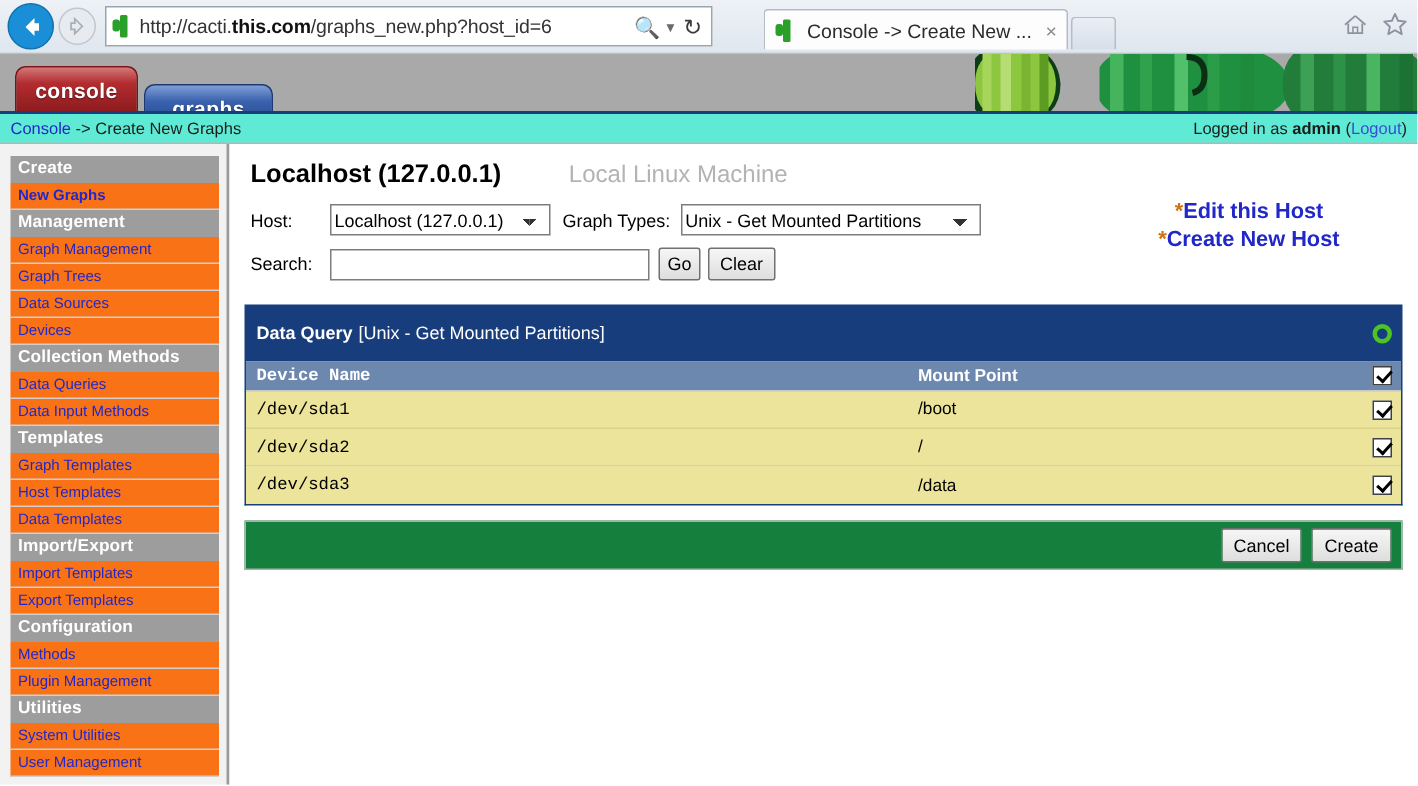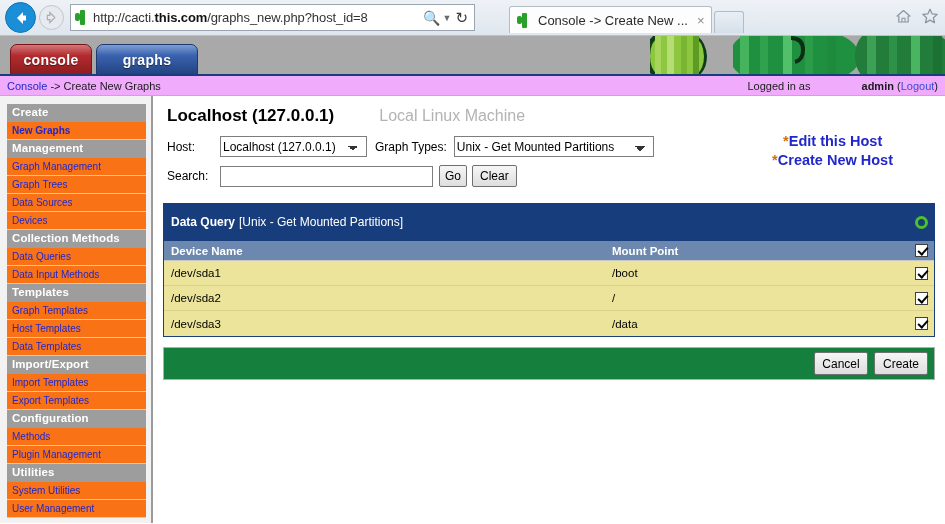--- a/index.html
+++ b/index.html
@@ -112,39 +112,40 @@
     cursor: pointer;
     padding: 0 12px;
   }
   #tab-console {
     left: 10px; width: 82px;
     background: linear-gradient(#d2787a 0%, #b32c2f 35%, #8c1b1e 100%);
     border: 1px solid #7a1416;
     text-shadow: 0 1px 1px rgba(0,0,0,.5);
   }
   #tab-graphs {
-    left: 96px; width: 102px;
+    left: 96px; width: 86px;
     background: linear-gradient(#7f9ed4 0%, #3a62ae 35%, #21427f 100%);
     border: 1px solid #1d3a70;
     text-shadow: 0 1px 1px rgba(0,0,0,.5);
+    margin-top: 12px;
   }
 
   
   #breadcrumb-bar {
     width: 945px; height: 20px;
-    background: #f0abfc;
+    background: #5eead4;
     border-bottom: 1px solid #b5b5b5;
     display: flex; align-items: center;
     padding: 4px 7px;
     font-size: 11px; color: #1b1b1b; text-align: right;
   }
   #breadcrumb { white-space: nowrap; }
   #breadcrumb a { color: #2127c9; text-decoration: none; }
   #login-status { margin-left: auto; white-space: nowrap; }
-  #login-status b { font-weight: bold; margin-left: 48px; }
+  #login-status b { font-weight: bold; }
   #login-status a { color: #3b4bd8; text-decoration: none; }
 
   
   #page-body { display: flex; width: 945px; height: 427px; }
 
   
   #sidebar {
     width: 153px; flex: 0 0 153px;
     background: #f2f2f2;
     border-right: 2px solid #9b9b9b;
@@ -257,21 +258,21 @@
     cursor: pointer;
   }
   #dq-colhead {
     background: #6d88ae;
     height: 20px;
     display: flex; align-items: center;
     color: #ffffff;
     font-size: 11.5px; font-weight: bold;
     border-bottom: 1px solid #c8c8c8;
   }
-  .col-device { width: 400px; padding-left: 7px; flex: 0 0 400px;}
+  .col-device { width: 400px; padding-left: 7px; flex: 0 0 400px; font-family: Liberation Mono, monospace;}
   .col-mount { flex: 1 1 auto; padding-left: 48px; }
   .col-check { width: 26px; flex: 0 0 26px; display: flex; justify-content: center; align-items:center;}
   .dq-row {
     background: #ebe49a;
     height: 25px;
     display: flex; align-items: center;
     font-size: 11.5px; color: #000;
     border-bottom: 1px solid #d9d28b;
   }
   .dq-row:last-child { border-bottom: none; }
@@ -319,21 +320,21 @@
     <svg width="15" height="15" viewBox="0 0 18 18">
       <path d="M7 3 L13 9 L7 15 L7 11.5 L4 11.5 L4 6.5 L7 6.5 Z" fill="none" stroke="#a8aeb5" stroke-width="1.4"></path>
     </svg>
   </div>
 
   <div id="urlbar">
     <span class="cacti-favicon">
       <span class="stalk"></span>
         <span class="arm"></span>
     </span>
-    <span id="url-text"><span>http://cacti.</span><b>this.com</b><span>/graphs_new.php?host_id=8</span></span>
+    <span id="url-text"><span>http://cacti.</span><b>this.com</b><span>/graphs_new.php?host_id=6</span></span>
     <span id="url-search-icon">🔍</span>
     <span id="url-drop">▼</span>
     <span id="url-reload">↻</span>
   </div>
 
   <div id="tab-strip">
     <div id="browser-tab">
       <span class="cacti-favicon">
         <span class="stalk"></span>
           <span class="arm"></span>

